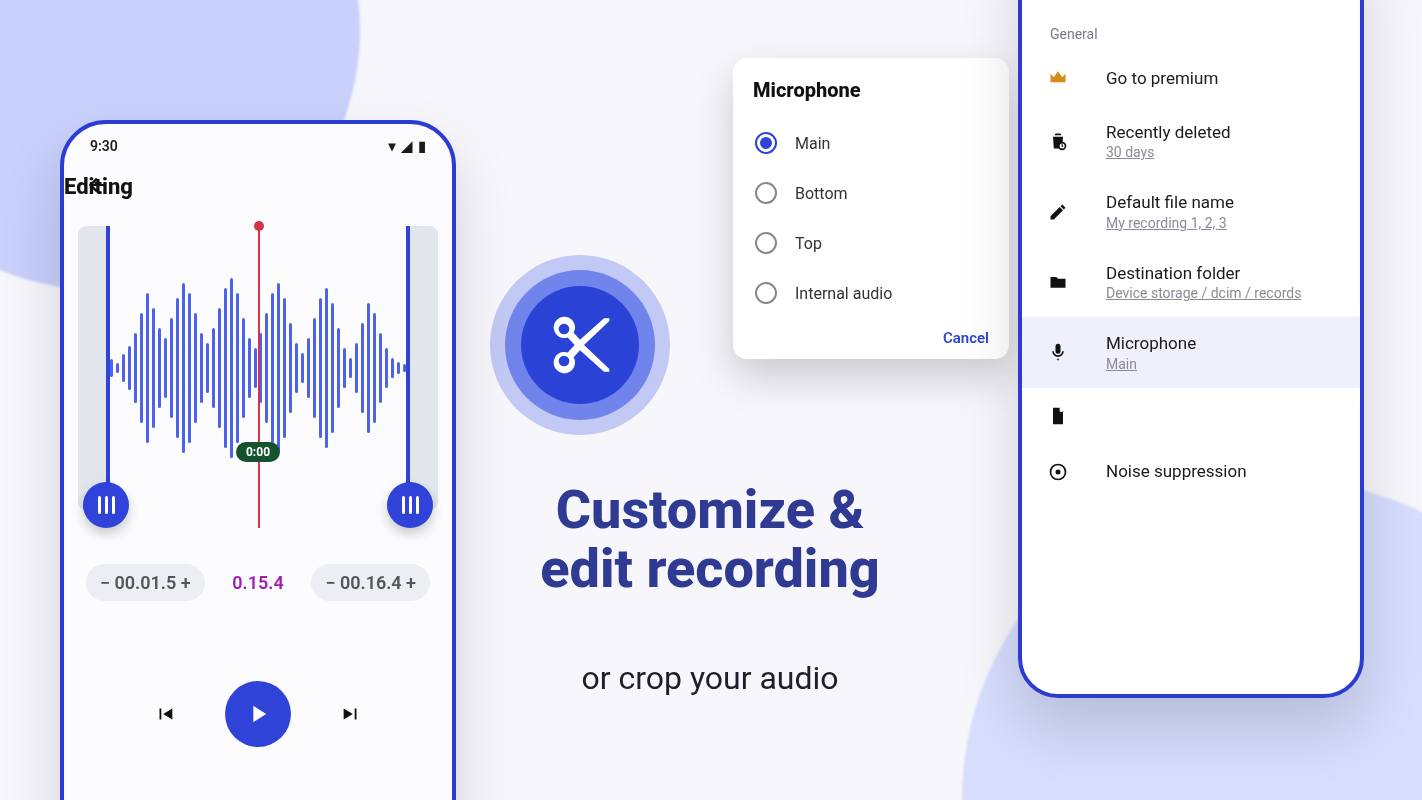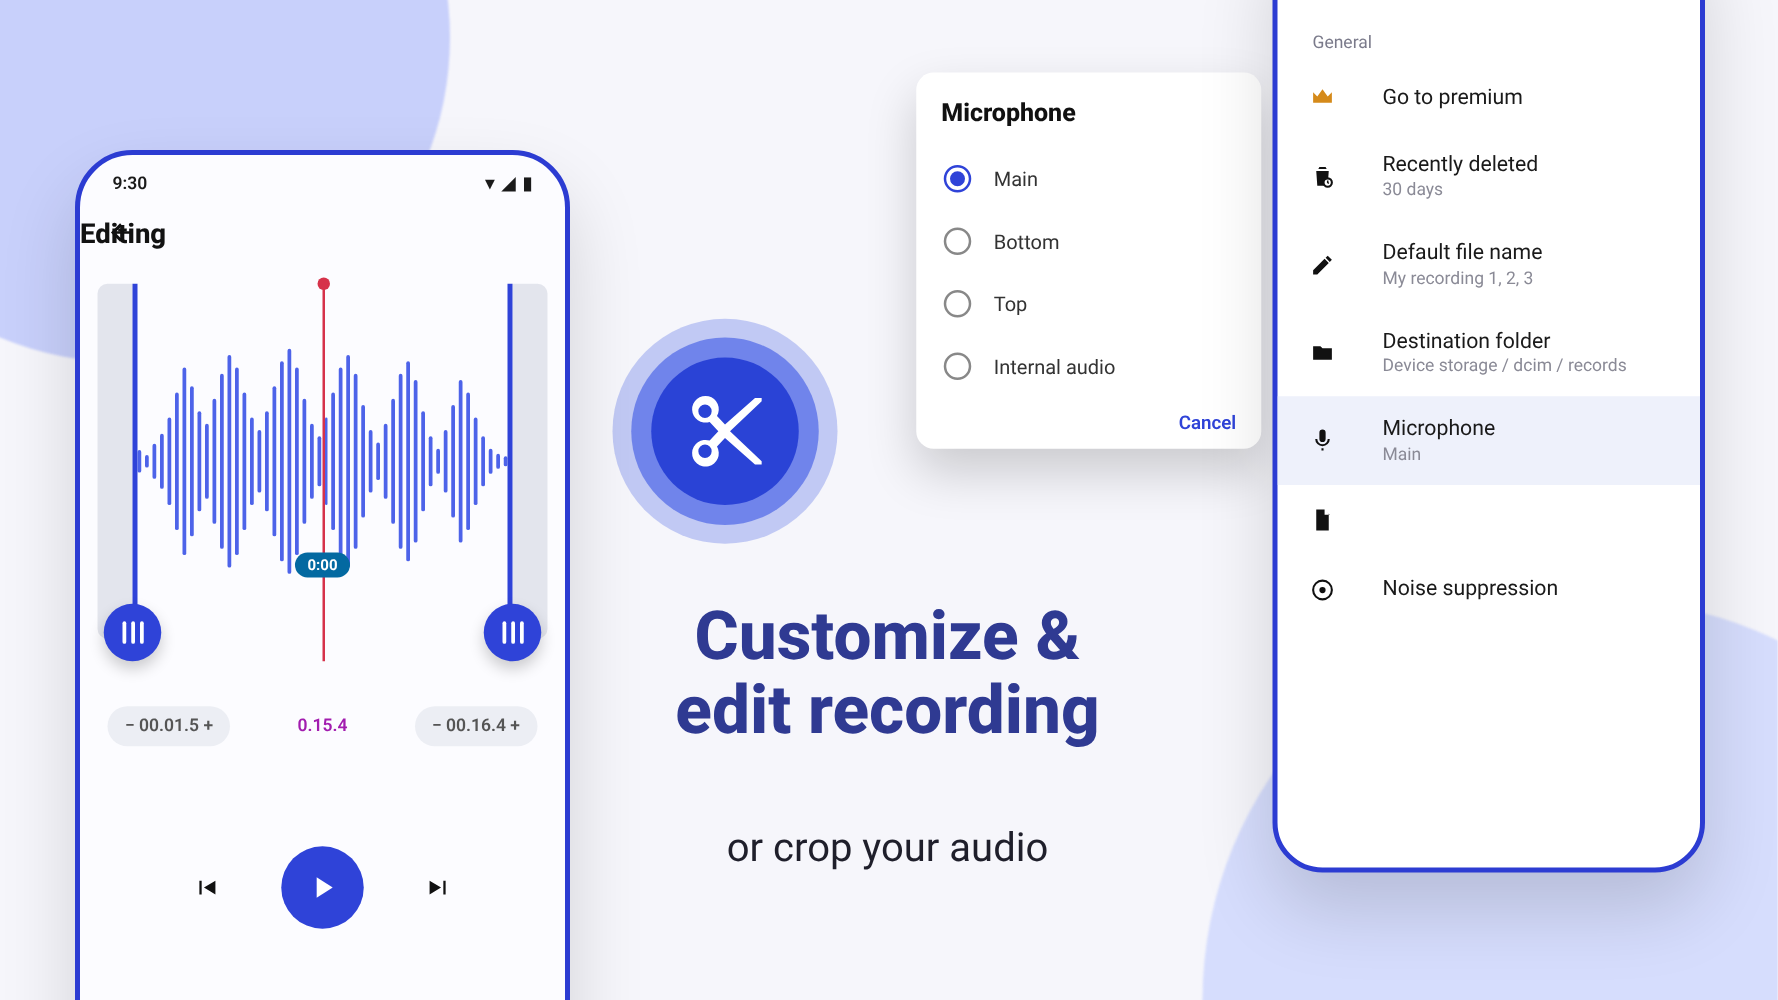--- a/index.html
+++ b/index.html
@@ -40,24 +40,24 @@
   .playhead:before{content:"";position:absolute;top:-5px;left:-4px;width:10px;height:10px;border-radius:50%;background:#d6324a;}
 
   .wave{position:absolute;left:46px;right:46px;top:40px;bottom:40px;display:flex;align-items:center;justify-content:center;gap:3px;}
   .wave i{display:block;width:3px;background:#4d63e9;border-radius:2px;}
 
   .handle{position:absolute;width:46px;height:46px;border-radius:50%;background:#2f43d8;display:flex;align-items:center;justify-content:center;color:#fff;box-shadow:0 6px 12px rgba(0,0,0,.2);bottom:-10px;}
   .handle.left{left:42px;transform:translate(-50%,0);}
   .handle.right{right:42px;transform:translate(50%,0);}
   .handle span{width:3px;height:18px;background:#fff;margin:0 2px;border-radius:2px;}
 
-  .time-badge{position:absolute;top:318px;left:50%;transform:translateX(-50%);background:#0369a1;color:#fff;font-size:12px;font-weight:700;padding:3px 10px;border-radius:10px;}
+  .time-badge{position:absolute;top:318px;left:50%;transform:translateX(-50%);background:#14532d;color:#fff;font-size:12px;font-weight:700;padding:3px 10px;border-radius:10px;}
 
   .chips{display:flex;justify-content:space-between;align-items:center;padding:46px 22px 0;}
-  .chip{background:#eceef4;border-radius:20px;padding:8px 14px;font-size:14px;color:#555;font-weight:600;display:flex;align-items:center;gap:6px;}
+  .chip{background:#eceef4;border-radius:20px;padding:8px 14px;font-size:18px;color:#555;font-weight:600;display:flex;align-items:center;gap:6px;}
   .chip.plain{background:none;color:#a21caf;}
 
   .transport{display:flex;justify-content:center;align-items:center;gap:46px;margin-top:80px;}
   .tbtn{width:28px;height:28px;display:flex;align-items:center;justify-content:center;color:#1a1a1a;}
   .play{width:66px;height:66px;border-radius:50%;background:#2f43d8;display:flex;align-items:center;justify-content:center;}
   .play svg{fill:#fff;width:28px;height:28px;}
 
   
   .mic-card{position:absolute;left:733px;top:58px;width:236px;background:#fff;border-radius:14px;box-shadow:0 18px 40px rgba(0,0,0,.18);padding:20px 20px 12px;}
   .mic-card h3{margin:0 0 16px;font-size:20px;font-weight:800;color:#111;}
@@ -68,21 +68,21 @@
   .mic-actions{text-align:right;padding-top:10px;}
   .mic-actions a{color:#2f43d8;font-weight:600;font-size:15px;text-decoration:none;cursor:pointer;}
 
   
   .phone2{position:absolute;right:58px;top:-70px;width:338px;height:760px;border-radius:40px;background:#fff;border:4px solid #2c3cd2;box-shadow:0 30px 60px rgba(0,0,0,.15);overflow:hidden;}
   .section-label{font-size:14px;color:#7a7a8a;padding:20px 28px 8px;}
   .srow{display:flex;align-items:center;gap:36px;padding:16px 24px;}
   .srow.sel{background:#eef1fb;}
   .srow .ic{width:24px;height:24px;flex:0 0 24px;color:#111;display:flex;align-items:center;justify-content:center;}
   .srow .txt .t{font-size:17px;color:#1a1a1a;line-height:1.2;}
-  .srow .txt .s{font-size:14px;color:#8a8a96;margin-top:2px;}
+  .srow .txt .s{font-size:14px;color:#8a8a96;margin-top:2px;text-decoration:underline;}
   .crown svg{fill:#d58a1a;}
 </style>
 </head>
 <body>
 
 <div class="stage">
   <div class="blob blob1"></div>
   <div class="blob blob2"></div>
 
   <div class="scissor-wrap">

